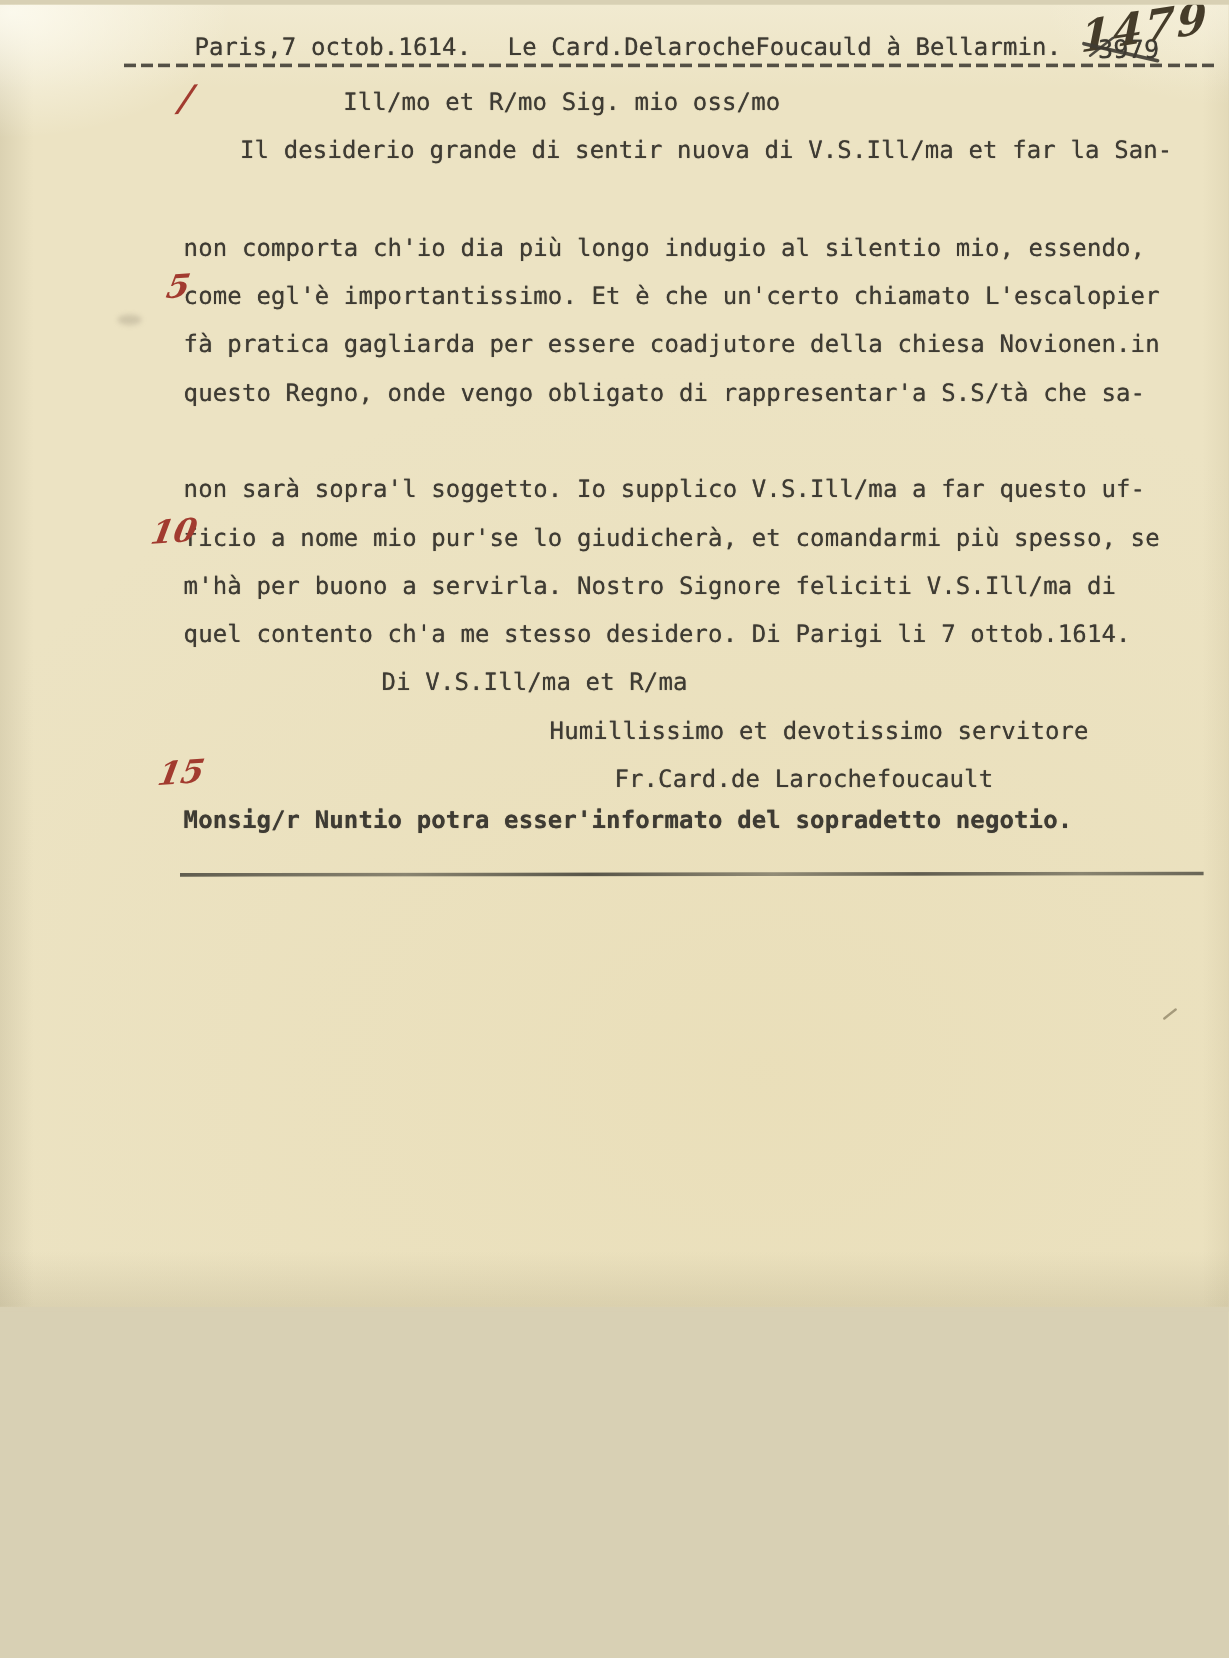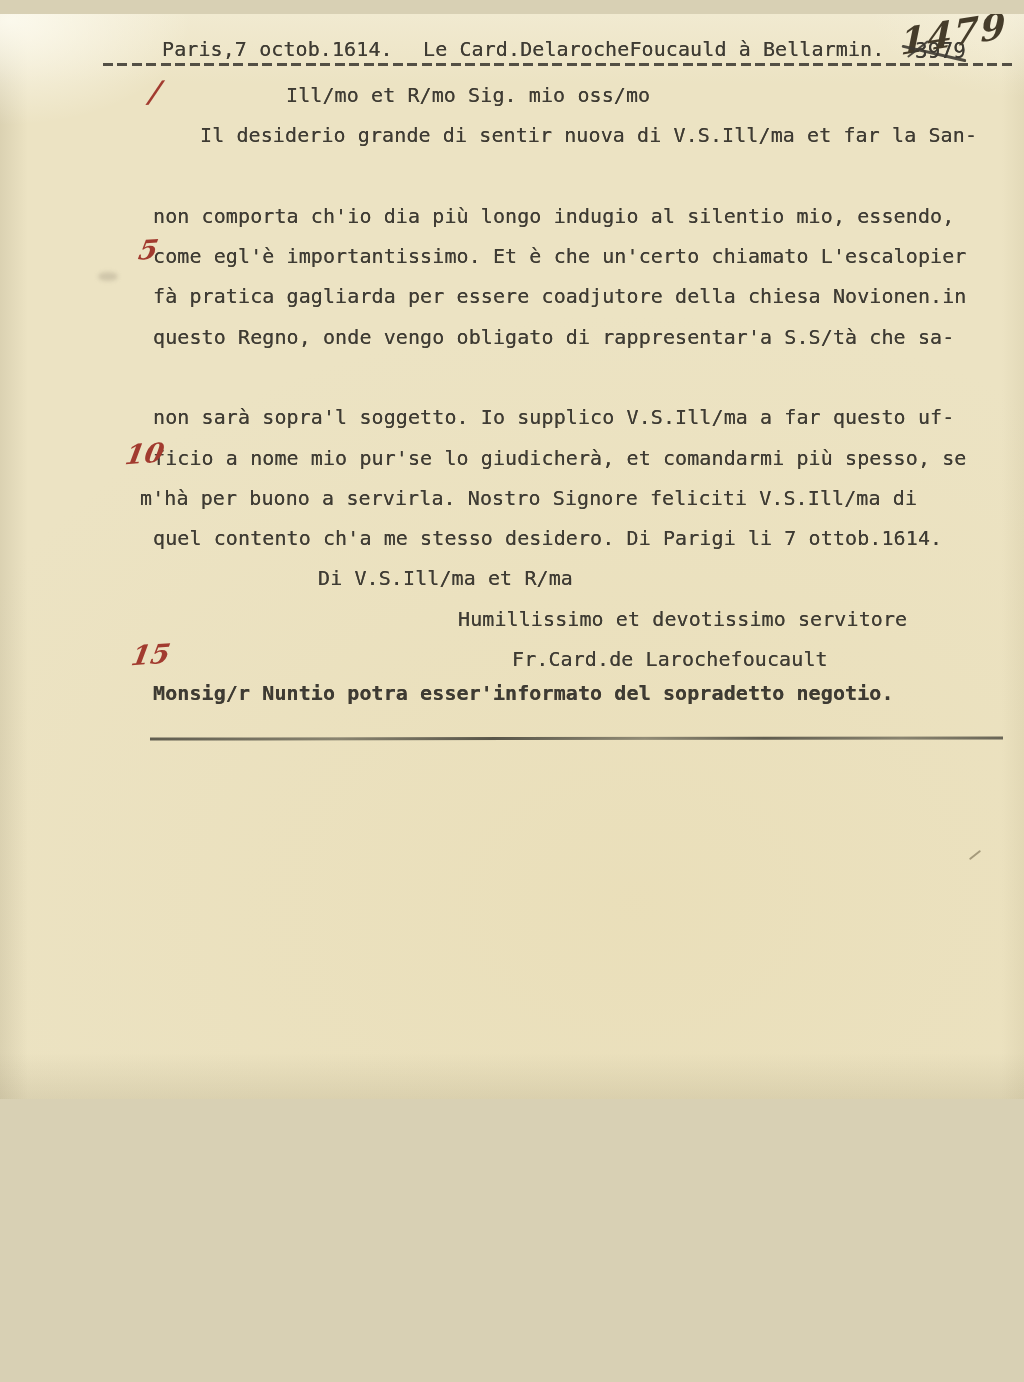--- a/index.html
+++ b/index.html
@@ -1,19 +1,19 @@
 <!DOCTYPE html>
 <html><head>
 <meta charset="utf-8">
 <style>
   html,body{margin:0;padding:0;background:#d8d0b4;}
   .page{
     position:relative;
     width:1024px;height:1085px;
-    margin:14px auto;
+    margin:4px auto;
     overflow:hidden;
     background-color:#ece3c3;
     background-image:
       radial-gradient(ellipse 260px 150px at 10px 6px, rgba(253,251,240,.9), rgba(253,251,240,0) 70%),
       radial-gradient(ellipse 220px 120px at 100% 0, rgba(248,244,226,.55), rgba(248,244,226,0) 70%),
       linear-gradient(180deg, rgba(246,241,222,.5) 0, rgba(246,241,222,0) 70px),
       linear-gradient(90deg, rgba(150,140,110,.20) 0, rgba(150,140,110,0) 28px),
       linear-gradient(270deg, rgba(170,158,120,.14) 0, rgba(170,158,120,0) 22px),
       linear-gradient(0deg, rgba(160,150,118,.22) 0, rgba(160,150,118,0) 46px),
       radial-gradient(ellipse 980px 760px at 62% 82%, rgba(228,212,162,.28), rgba(228,212,162,0) 78%);
@@ -52,21 +52,21 @@
   .l0{left:286px;top:68px;}
   .l1{left:200px;top:108px;}
   .l2{left:153px;top:149px;}
   .l3{left:153px;top:189px;}
   .l4{left:153px;top:229px;}
   .l5{left:153px;top:269px;}
   .l6{left:153px;top:310px;}
   .l7{left:153px;top:350px;}
   .l8{left:153px;top:390px;}
   .l9{left:153px;top:431px;}
-  .l10{left:140px;top:471px;}
+  .l10{left:153px;top:471px;}
   .l11{left:153px;top:511px;}
   .l12{left:318px;top:551px;}
   .l13{left:458px;top:592px;}
   .l14{left:512px;top:632px;}
   .l15{left:153px;top:666px;font-weight:bold;}
   
   .mnum{
     position:absolute;
     font-family:"DejaVu Serif","Liberation Serif",serif;
     font-style:italic;font-weight:bold;

